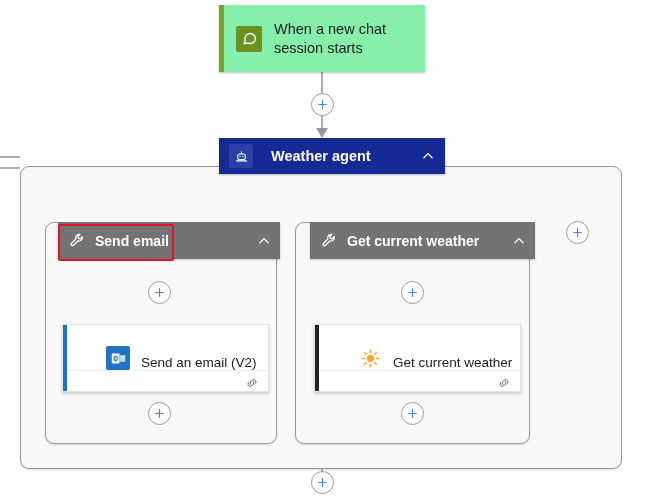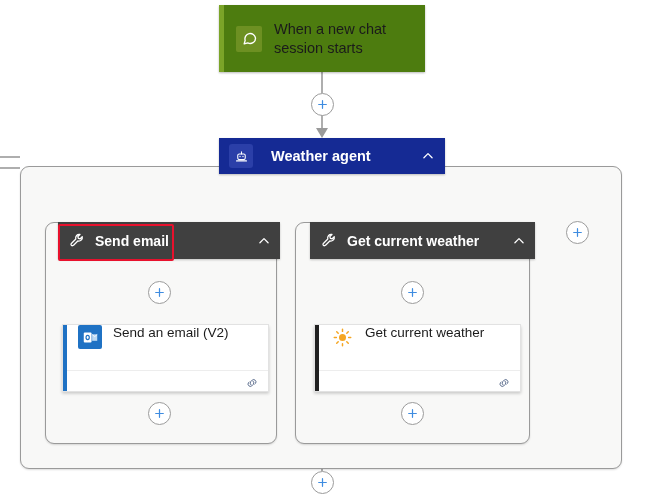--- a/index.html
+++ b/index.html
@@ -13,21 +13,21 @@
 
   
   .wires{position:absolute;inset:0;z-index:1;}
 
   
   .node{position:absolute;z-index:3;}
 
   
   .trigger{
     left:219px;top:5px;width:206px;height:67px;
-    background:#4d7c0f;
+    background:#86efac;
     box-shadow:0 1px 2px rgba(0,0,0,.28);
     display:flex;align-items:stretch;
   }
   .trigger .accent{width:5px;background:#7ba428;flex:0 0 5px;}
   .trigger .inner{flex:1;display:flex;align-items:center;padding:0 10px 0 12px;}
   .trigger .label{
     font-size:14.5px;color:#1b1b1b;line-height:19px;margin-left:12px;
     max-width:130px;
   }
   .sq-icon{
@@ -56,21 +56,21 @@
     border:1.4px solid #9a9a9a;
     border-radius:9px;
     box-shadow:0 1px 2px rgba(0,0,0,.14);
   }
   .scope-outer{left:20px;top:166px;width:600px;height:301px;}
   .scope-left{left:45px;top:222px;width:230px;height:220px;}
   .scope-right{left:295px;top:222px;width:233px;height:220px;}
 
   
   .toolbar-node{
-    height:37px;background:#404040;display:flex;align-items:center;
+    height:37px;background:#737373;display:flex;align-items:center;
     padding:0 9px 0 11px;box-shadow:0 1px 2px rgba(0,0,0,.22);
   }
   .tool-left{left:58px;top:222px;width:202px;}
   .tool-right{left:310px;top:222px;width:205px;}
   .toolbar-node .label{color:#fff;font-size:14px;font-weight:bold;margin-left:9px;flex:1;}
   .wrench{width:17px;height:17px;flex:0 0 17px;}
   .selected-outline{
     position:absolute;z-index:6;border:2.4px solid #e8112d;border-radius:2px;
     left:58px;top:224px;width:112px;height:33px;pointer-events:none;
   }
@@ -80,21 +80,21 @@
     background:#ffffff;border:1px solid #e2e2e2;
     box-shadow:0 1.5px 3px rgba(0,0,0,.20);
     display:flex;align-items:stretch;
   }
   .act-left{left:62px;top:324px;width:205px;height:66px;}
   .act-right{left:314px;top:324px;width:205px;height:66px;}
   .action .accent{width:4px;flex:0 0 4px;}
   .accent-blue{background:#1f72c4;}
   .accent-dark{background:#202020;}
   .action .body{flex:1;display:flex;flex-direction:column;}
-  .action .row{flex:1;display:flex;align-items:flex-start;padding:0 2px 0 11px;}
+  .action .row{flex:1;display:flex;align-items:flex-end;padding:0 2px 0 11px;margin-left:28px;}
   .action .title{font-size:13.5px;color:#1b1b1b;margin-left:11px;}
   .action .foot{
     height:20px;border-top:1px solid #ededed;
     display:flex;align-items:center;justify-content:flex-end;padding-right:9px;
   }
   .link-ico{width:14px;height:12px;}
   .icon-outlook{
     width:24px;height:24px;flex:0 0 24px;border-radius:2px;
     display:flex;align-items:center;justify-content:center;
   }

